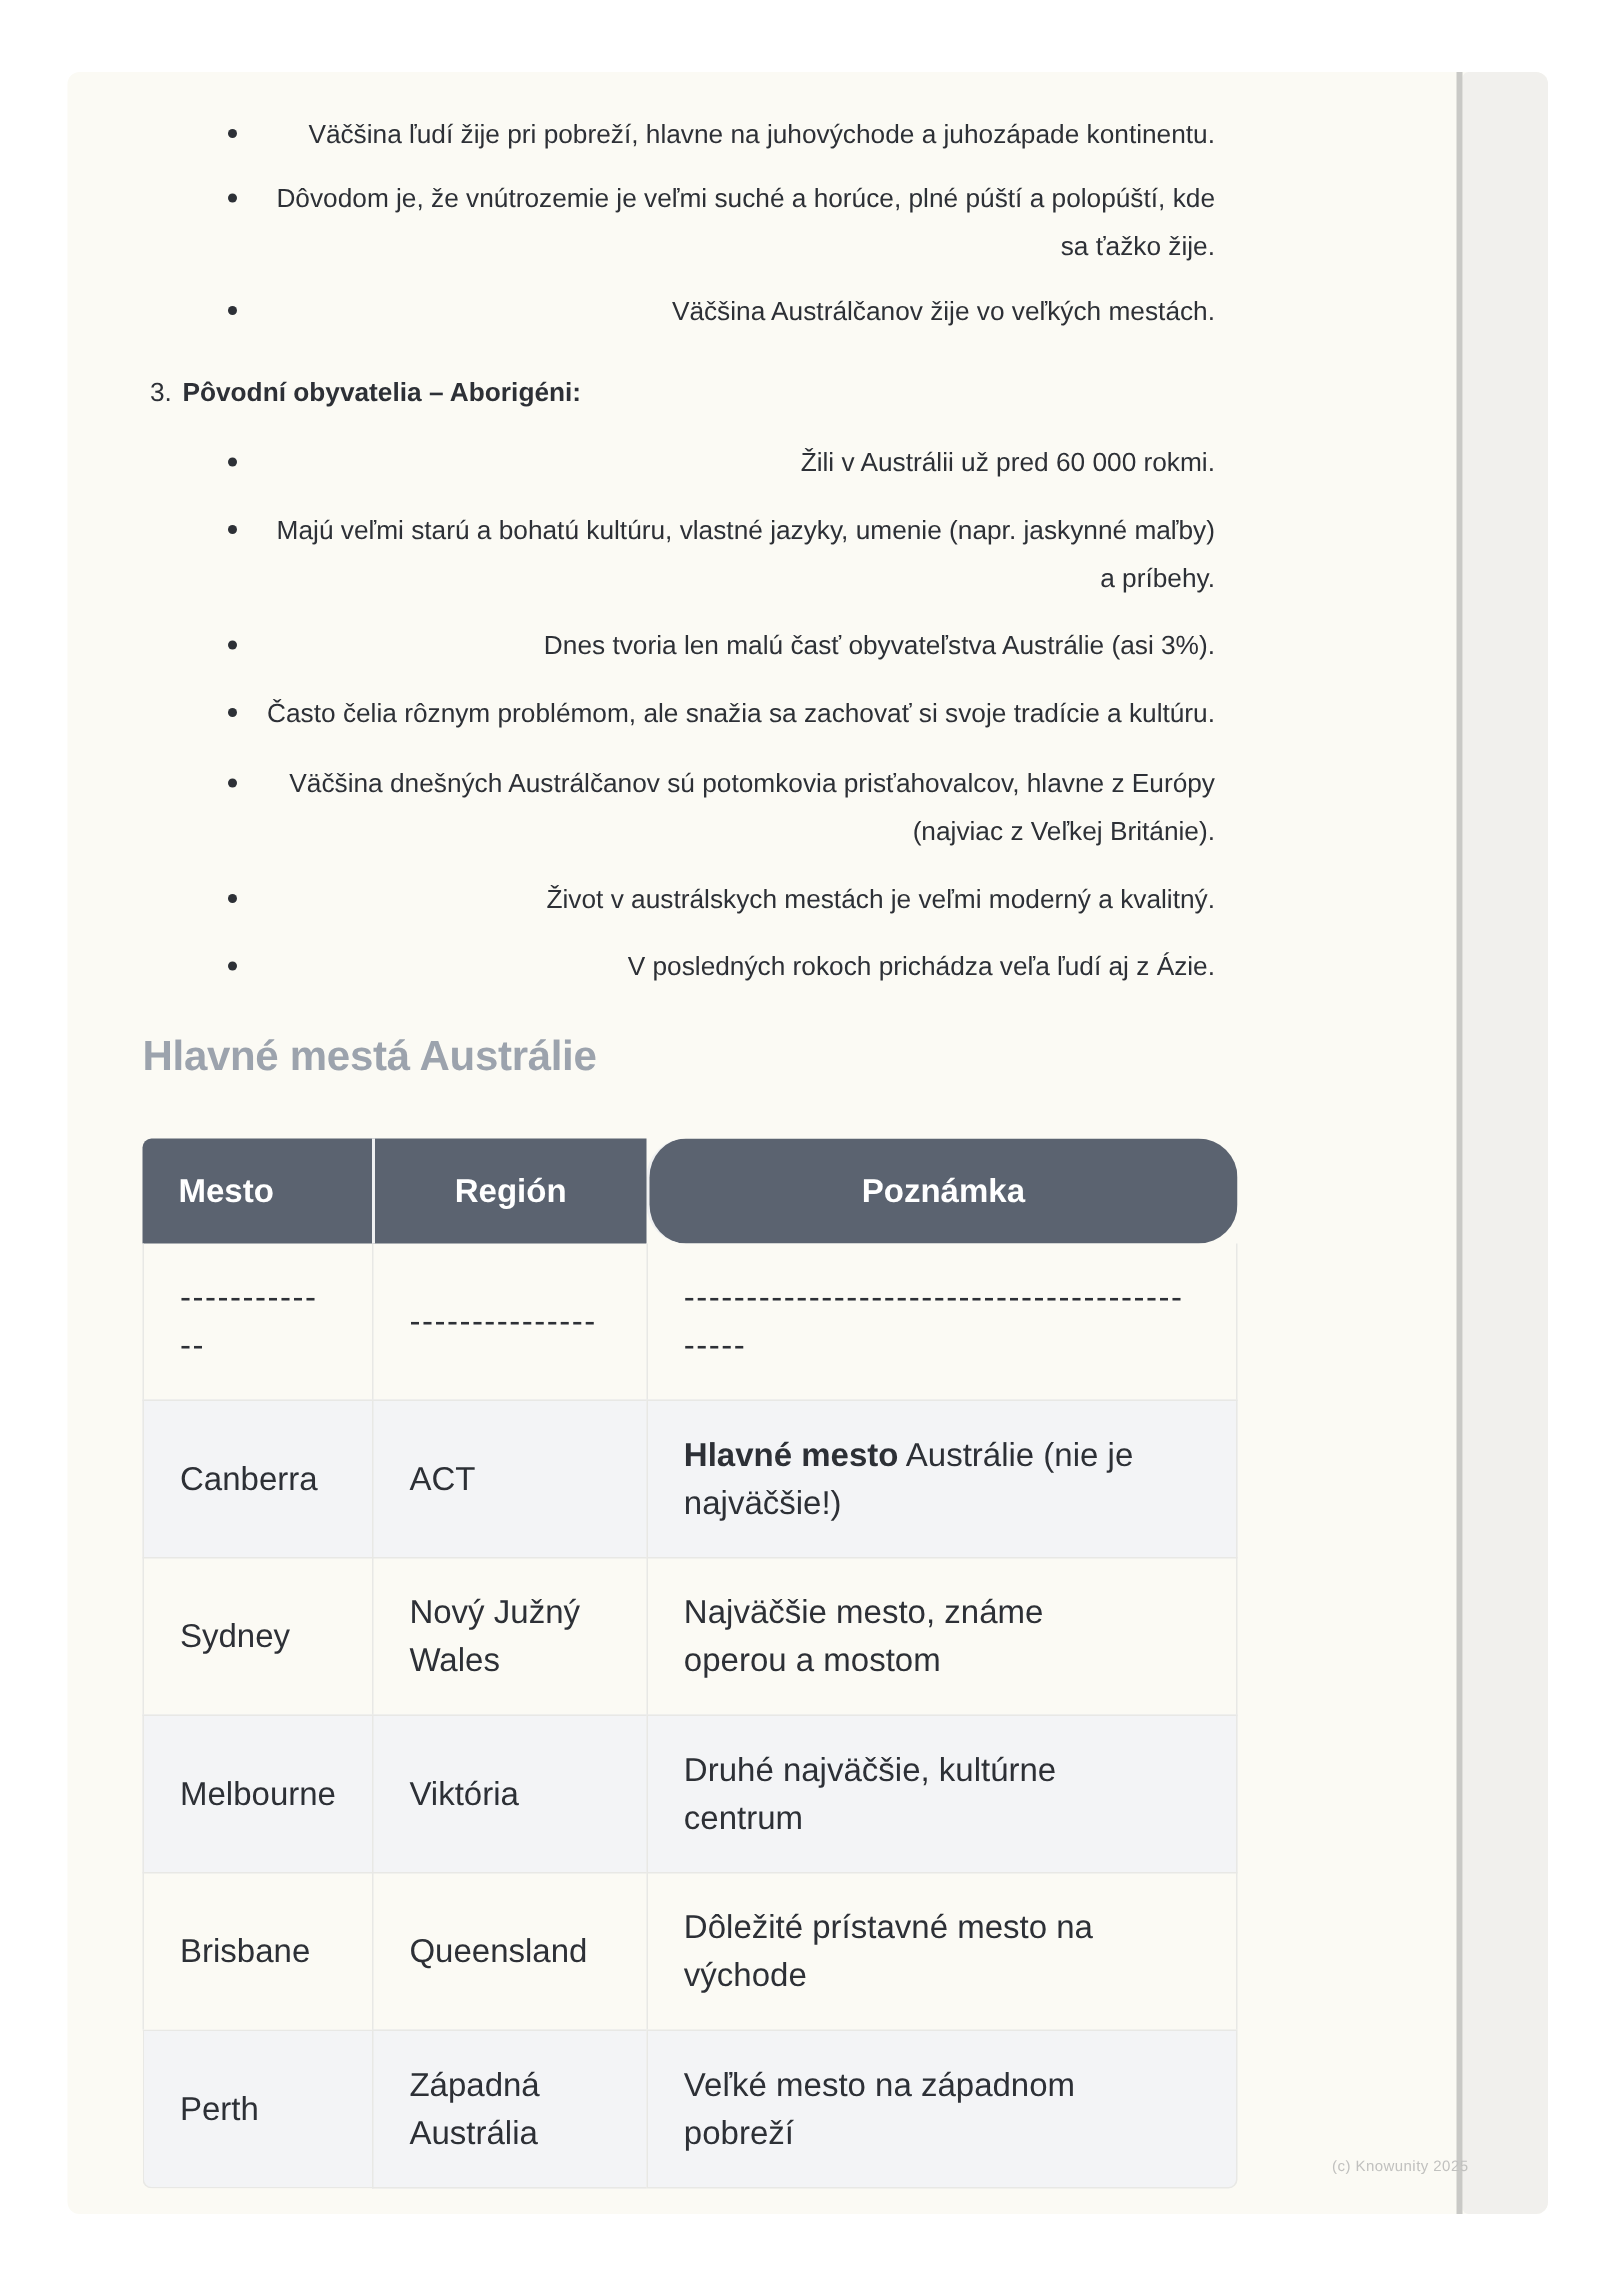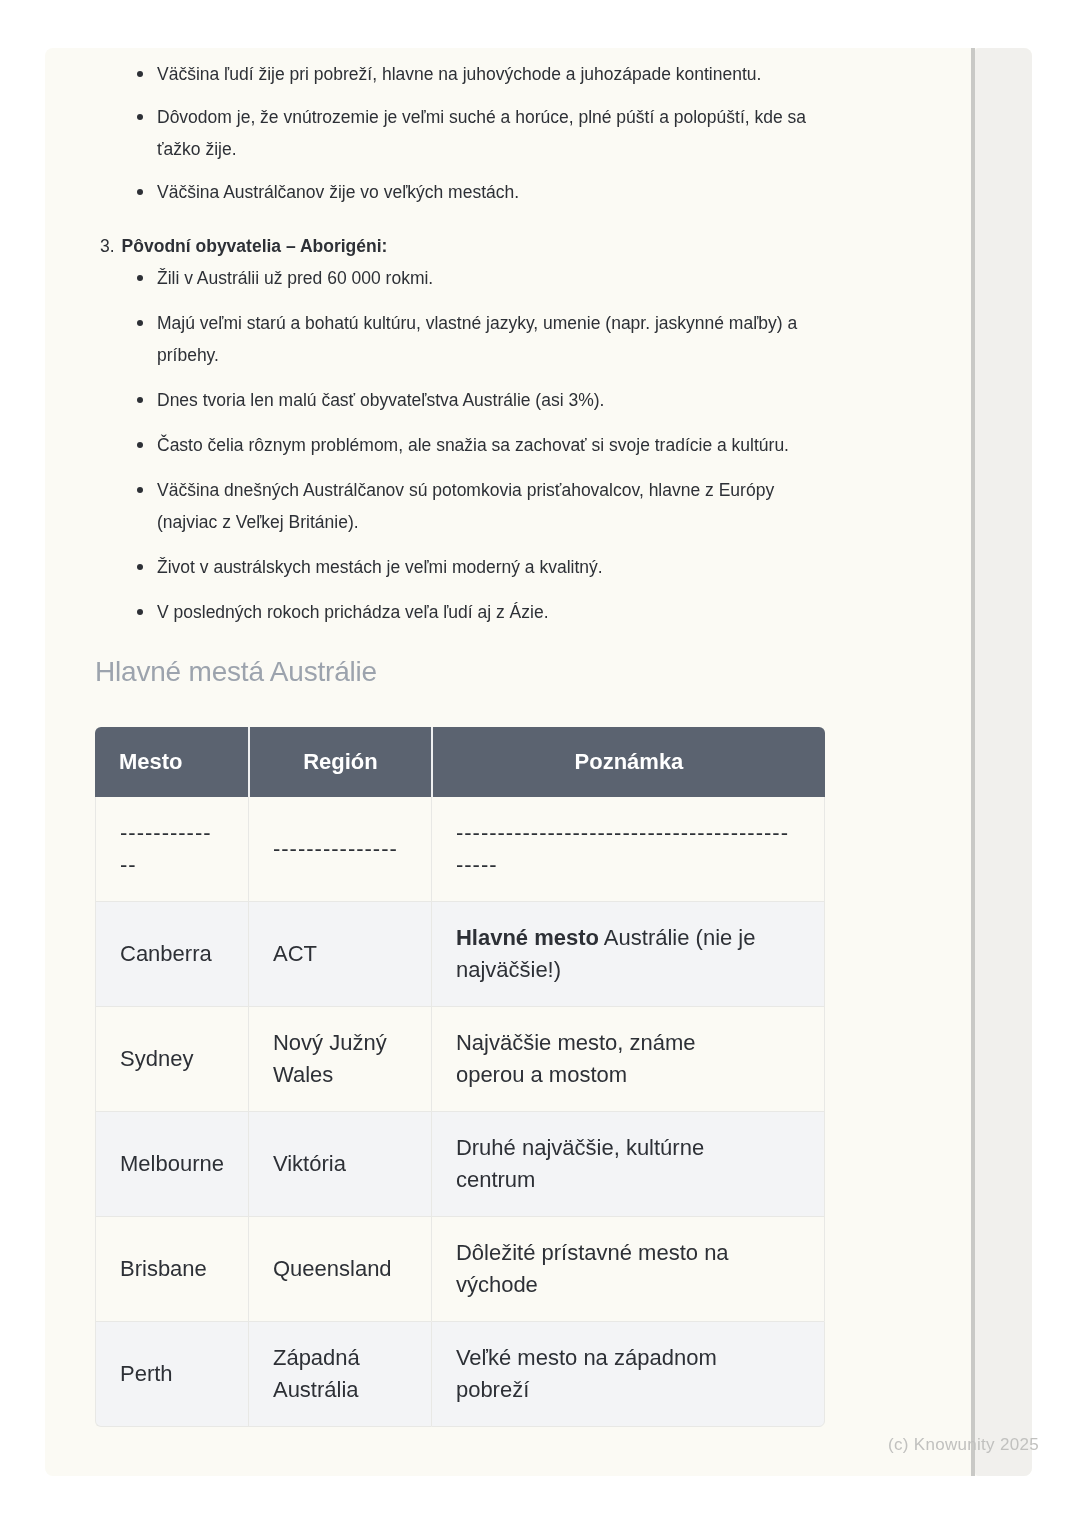--- a/index.html
+++ b/index.html
@@ -47,22 +47,23 @@
     top: 0;
     width: 930px;
     padding: 10px 150px 0 50px;
     color: var(--text, #2d3036);
     font-size: 17.5px;
     line-height: 32px;
   }
 
   ul.bullets {
     list-style: none;
-    margin: 0;
+    margin: 15px;
     padding: 0 0 0 62px;
+    text-align: right;
   }
   ul.bullets li {
     position: relative;
     margin: 0 0 13px 0;
   }
   ul.bullets.intro li { margin-bottom: 11px; }
   ul.bullets li::before {
     content: "";
     position: absolute;
     left: -20px;
@@ -76,21 +77,21 @@
   .sec-heading {
     margin: 22px 0 0 5px;
   }
   .sec-num { font-weight: 400; margin-right: 7px; }
   .sec-title { font-weight: 700; }
 
   h1.page-heading {
     margin: 26px 0 0 0;
     font-size: 28px;
     line-height: 36px;
-    font-weight: 400;
+    font-weight: 700;
     letter-spacing: -0.2px;
     color: var(--heading, #9ca3ad);
   }
 
   table.cities {
     margin-top: 37px;
     width: 730px;
     border-collapse: separate;
     border-spacing: 0;
     font-size: 22px;
@@ -100,21 +101,21 @@
   table.cities th {
     background: var(--table_header_bg, #5b6370);
     color: var(--table_header_text, #ffffff);
     font-weight: 700;
     text-align: left;
     padding: 19px 24px;
     vertical-align: middle;
   }
   table.cities th + th { border-left: 2px solid rgba(255,255,255,0.9); text-align: center; }
   table.cities th:first-child { border-top-left-radius: 6px; }
-  table.cities th:last-child { border-top-right-radius: 6px; }
+  table.cities th:last-child { border-top-right-radius: 6px; border-radius: 26px; }
 
   table.cities td {
     padding: 20px 24px;
     vertical-align: middle;
     border-top: 1px solid var(--border, #e8e8e5);
   }
   table.cities tbody tr:first-child td { border-top: none; }
   table.cities td + td { border-left: 1px solid var(--border, #e8e8e5); }
   table.cities td:first-child { border-left: 1px solid var(--border, #e8e8e5); }
   table.cities td:last-child { border-right: 1px solid var(--border, #e8e8e5); }
@@ -126,21 +127,21 @@
 
   .dash { display: block; letter-spacing: 1px; white-space: nowrap; }
 
   .note-wrap { display: inline-block; max-width: 310px; vertical-align: middle; }
   .note-wrap strong { font-weight: 700; }
 
   .watermark {
     position: absolute;
     left: 888px;
     top: 1437px;
-    font-size: 17px;
+    font-size: 10px;
     line-height: 16px;
     letter-spacing: 0.3px;
     color: var(--watermark, #c1c1bf);
     z-index: 5;
   }
 </style>
 </head>
 <body>
 
 <div class="panel">

